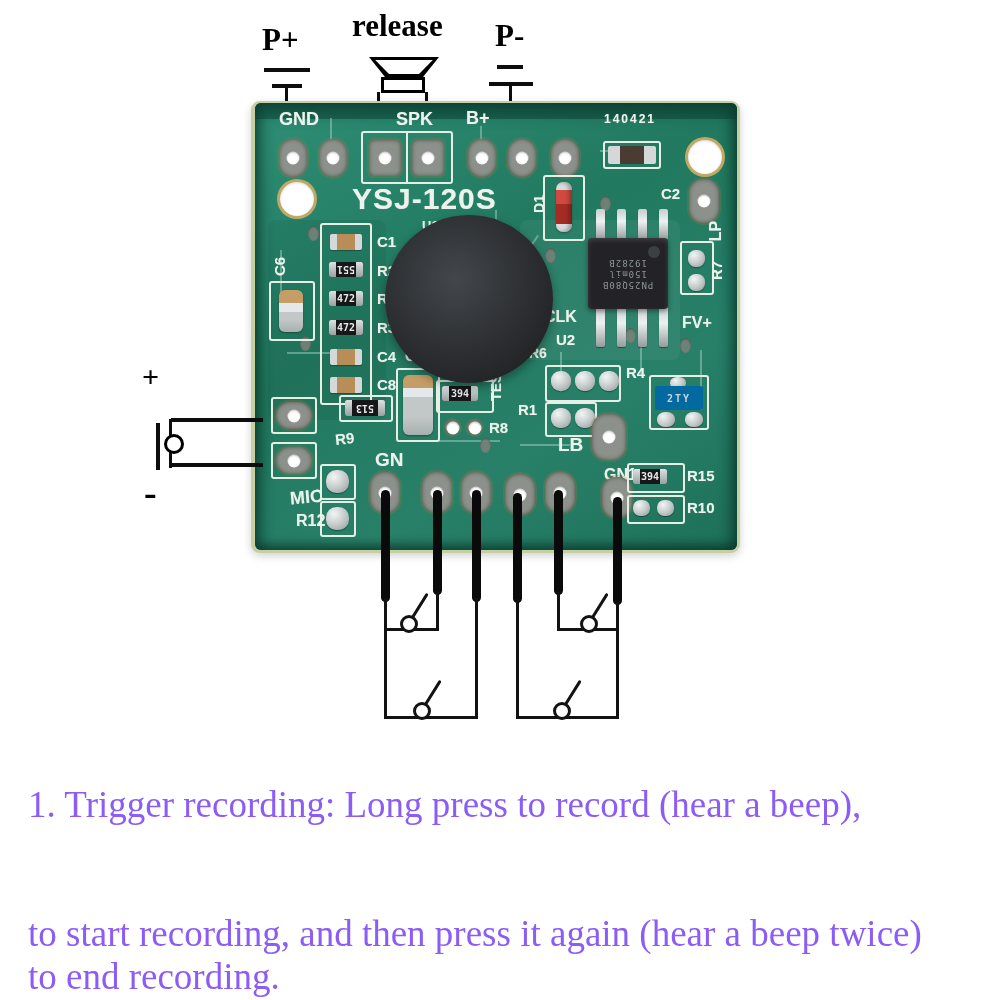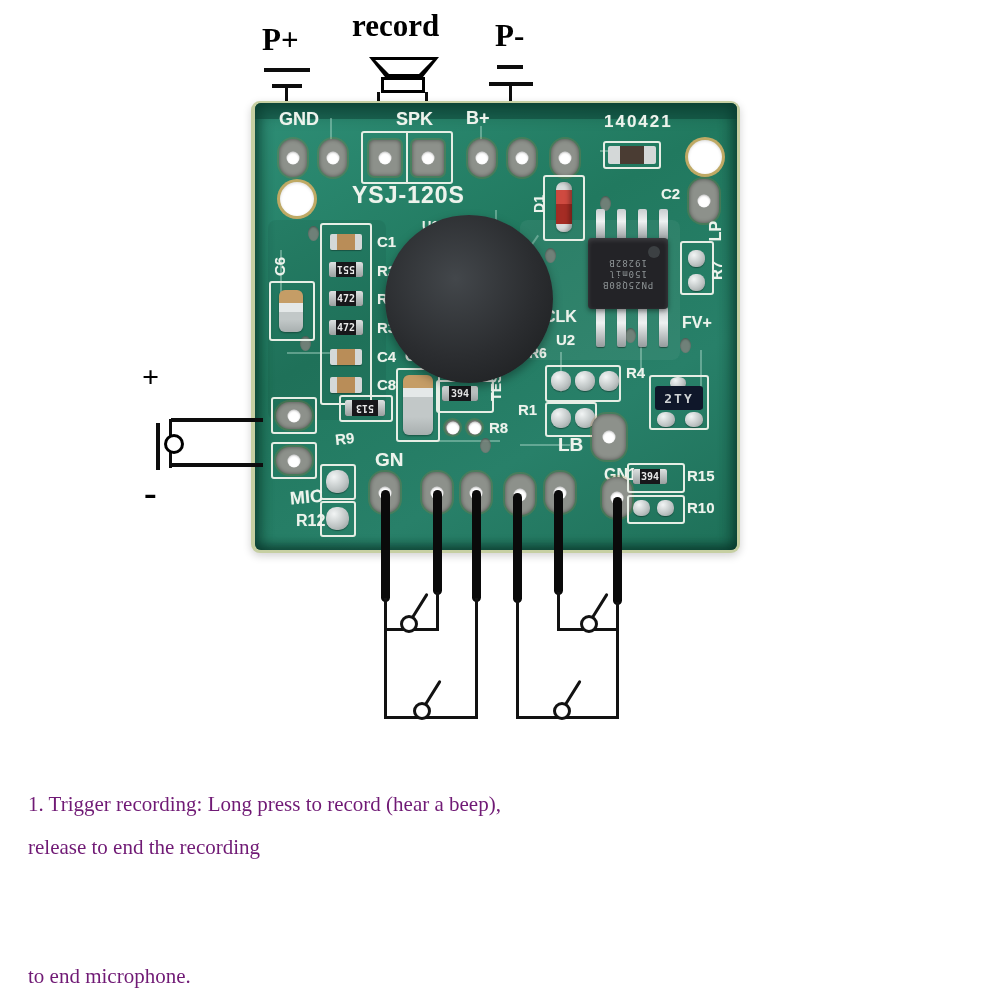--- a/index.html
+++ b/index.html
@@ -57,43 +57,43 @@
          display:flex; align-items:center; justify-content:center; }
   .chiptext { transform:rotate(180deg); color:#8e9496; font-family:"DejaVu Sans Mono", monospace;
          font-size:9px; line-height:11px; text-align:center; letter-spacing:1px; white-space:nowrap; }
   .chiplead { position:absolute; border-radius:2px;
          background:linear-gradient(180deg,#c8cdcf,#eef1f1 40%,#959b9d);
          box-shadow:0 1px 1px rgba(0,0,0,.4); }
   .chipdot { position:absolute; width:12px; height:12px; border-radius:50%; background:#3c4043; }
   .blob { position:absolute; border-radius:50%;
          background:radial-gradient(circle at 42% 38%, #43474b, #2b2d30 55%, #1f2123 85%);
          box-shadow: 0 4px 10px rgba(0,0,0,.35); }
-  .transistor { position:absolute; background:#0f172a; border-radius:3px; display:flex; align-items:center; justify-content:center;
-         color:#cfd3d5; font-family:"DejaVu Sans Mono", monospace; font-size:13px; letter-spacing:2px; font-weight:bold; }
+  .transistor { position:absolute; background:#0369a1; border-radius:3px; display:flex; align-items:center; justify-content:center;
+         color:#cfd3d5; font-family:"DejaVu Sans Mono", monospace; font-size:10px; letter-spacing:2px; font-weight:bold; }
   
   .wireT { position:absolute; width:9px; background:#0a0a0a; border-radius:5px; }
   .wire { position:absolute; width:3px; background:#121212; }
   .rail { position:absolute; height:3px; background:#121212; }
   .swc { position:absolute; width:18px; height:18px; border:3px solid #121212; border-radius:50%; background:#fff; }
   .lever { position:absolute; width:3px; height:30px; background:#121212; border-radius:2px; transform-origin:bottom center; }
   .trapz-o { position:absolute; background:#000; clip-path:polygon(0 0,100% 0,76% 100%,24% 100%); }
   .trapz-i { position:absolute; background:#fff; clip-path:polygon(2% 0,98% 0,75% 100%,25% 100%); }
-  .instr { position:absolute; font-family:"Liberation Serif", serif; color:#701a75; font-size:21px; line-height:43px; white-space:nowrap; }
+  .instr { position:absolute; font-family:"Liberation Serif", serif; color:#8b5cf6; font-size:37px; line-height:43px; white-space:nowrap; }
 </style>
 </head>
 <body>
 
 <div id="stage">
 
   <div class="ann" style="left:262px;top:22px;font-size:31px;font-weight:bold;">P+</div>
   <div class="blk" style="left:264px;top:68px;width:46px;height:4px;"></div>
   <div class="blk" style="left:272px;top:84px;width:30px;height:4px;"></div>
   <div class="blk" style="left:285px;top:86px;width:3px;height:28px;"></div>
 
-  <div class="ann" style="left:352px;top:8px;font-size:31px;font-weight:bold;">record</div>
+  <div class="ann" style="left:352px;top:8px;font-size:31px;font-weight:bold;">release</div>
   <div class="trapz-o" style="left:369px;top:57px;width:70px;height:21px;"></div>
   <div class="trapz-i" style="left:374px;top:60px;width:60px;height:14px;"></div>
   <div class="abs" style="left:381px;top:77px;width:44px;height:16px;border:3px solid #000;background:#fff;"></div>
   <div class="blk" style="left:377px;top:92px;width:3px;height:22px;"></div>
   <div class="blk" style="left:425px;top:92px;width:3px;height:22px;"></div>
 
   <div class="ann" style="left:495px;top:18px;font-size:31px;font-weight:bold;">P-</div>
   <div class="blk" style="left:497px;top:65px;width:26px;height:4px;"></div>
   <div class="blk" style="left:489px;top:82px;width:44px;height:4px;"></div>
   <div class="blk" style="left:509px;top:84px;width:3px;height:30px;"></div>
@@ -122,40 +122,40 @@
   <div class="via" style="left:300px;top:336px;"></div>
   <div class="via" style="left:308px;top:226px;"></div>
   <div class="via" style="left:480px;top:438px;"></div>
   <div class="via" style="left:600px;top:196px;"></div>
   <div class="via" style="left:625px;top:328px;"></div>
   <div class="via" style="left:680px;top:338px;"></div>
 
   <div class="slk" style="left:279px;top:109px;font-size:18px;">GND</div>
   <div class="slk" style="left:396px;top:109px;font-size:18px;">SPK</div>
   <div class="slk" style="left:466px;top:108px;font-size:18px;">B+</div>
-  <div class="slk" style="left:604px;top:112px;font-size:17px;letter-spacing:2px;">140421</div>
+  <div class="slk" style="left:604px;top:112px;font-size:12px;letter-spacing:2px;">140421</div>
 
   <div class="wbox" style="left:361px;top:131px;width:92px;height:53px;"></div>
   <div class="abs" style="left:406px;top:133px;width:2px;height:49px;background:#e6eee5;"></div>
 
   <div class="pad" style="left:279px;top:139px;width:28px;height:38px;"></div>
   <div class="pad" style="left:319px;top:139px;width:28px;height:38px;"></div>
   <div class="pad padsq" style="left:369px;top:140px;width:32px;height:36px;"></div>
   <div class="pad padsq" style="left:412px;top:140px;width:32px;height:36px;"></div>
   <div class="pad" style="left:468px;top:139px;width:28px;height:38px;"></div>
   <div class="pad" style="left:508px;top:139px;width:28px;height:38px;"></div>
   <div class="pad" style="left:551px;top:139px;width:28px;height:38px;"></div>
 
   <div class="hole" style="left:280px;top:182px;width:34px;height:34px;"></div>
   <div class="hole" style="left:688px;top:140px;width:34px;height:34px;"></div>
 
   <div class="wbox" style="left:603px;top:141px;width:58px;height:28px;"></div>
   <div class="chipcomp" style="left:608px;top:146px;width:48px;height:18px;"></div>
 
-  <div class="slk" style="left:352px;top:182px;font-size:23px;letter-spacing:1px;">YSJ-120S</div>
+  <div class="slk" style="left:352px;top:182px;font-size:30px;letter-spacing:1px;">YSJ-120S</div>
   <div class="slk" style="left:422px;top:218px;font-size:13px;">U1</div>
 
   <div class="wbox" style="left:320px;top:223px;width:52px;height:182px;"></div>
   <div class="cap" style="left:330px;top:234px;width:32px;height:16px;"></div>
   <div class="slk" style="left:377px;top:233px;font-size:15px;">C1</div>
   <div class="res" style="left:329px;top:262px;width:34px;height:15px;">
       <span class="r180">551</span>
     </div>
   <div class="slk" style="left:377px;top:262px;font-size:15px;">R2</div>
   <div class="res" style="left:329px;top:291px;width:34px;height:15px;">
@@ -312,16 +312,16 @@
   <div class="lever" style="left:410px;top:589px;transform:rotate(32deg);"></div>
   <div class="swc" style="left:400px;top:615px;"></div>
   <div class="lever" style="left:590px;top:589px;transform:rotate(32deg);"></div>
   <div class="swc" style="left:580px;top:615px;"></div>
   <div class="lever" style="left:423px;top:676px;transform:rotate(32deg);"></div>
   <div class="swc" style="left:413px;top:702px;"></div>
   <div class="lever" style="left:563px;top:676px;transform:rotate(32deg);"></div>
   <div class="swc" style="left:553px;top:702px;"></div>
 
   <div class="instr" style="left:28px;top:783px;">1. Trigger recording: Long press to record (hear a beep),</div>
-  <div class="instr" style="left:28px;top:826px;">release to end the recording</div>
-  <div class="instr" style="left:28px;top:955px;">to end microphone.</div>
+  <div class="instr" style="left:28px;top:912px;">to start recording, and then press it again (hear a beep twice)</div>
+  <div class="instr" style="left:28px;top:955px;">to end recording.</div>
 
 </div>
 
 </body></html>

